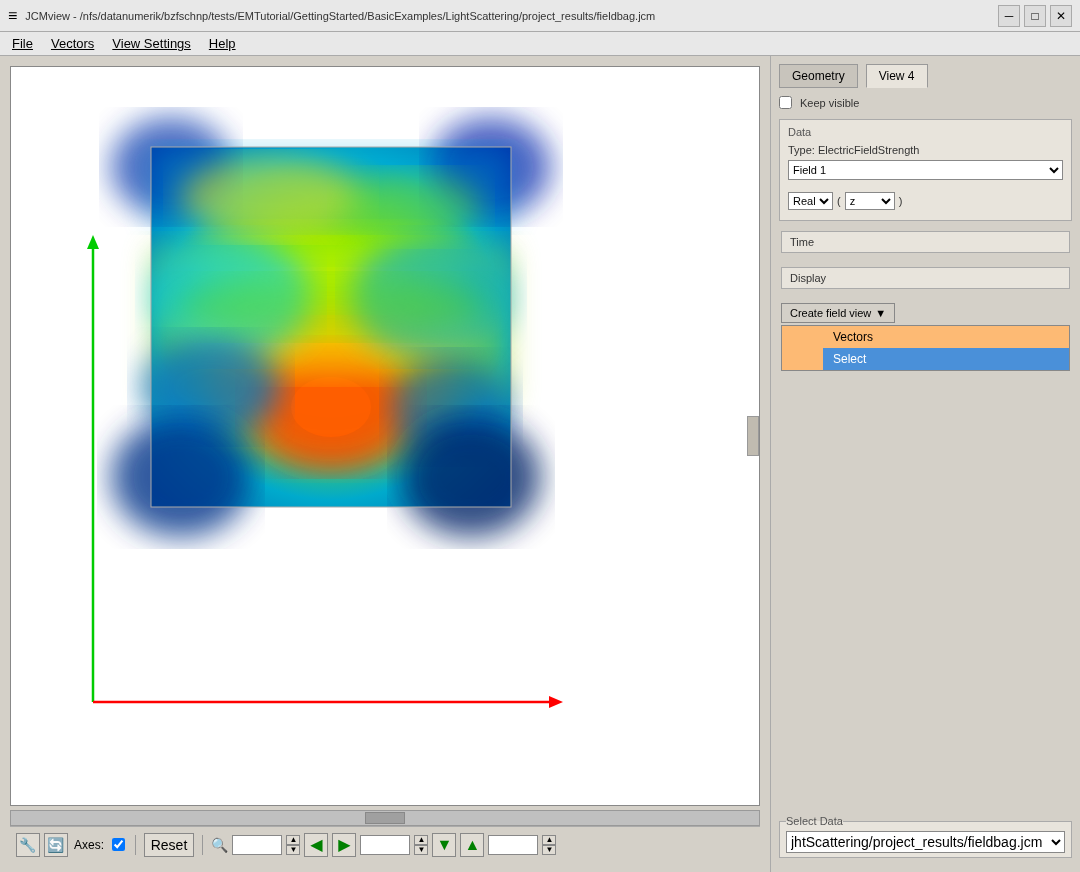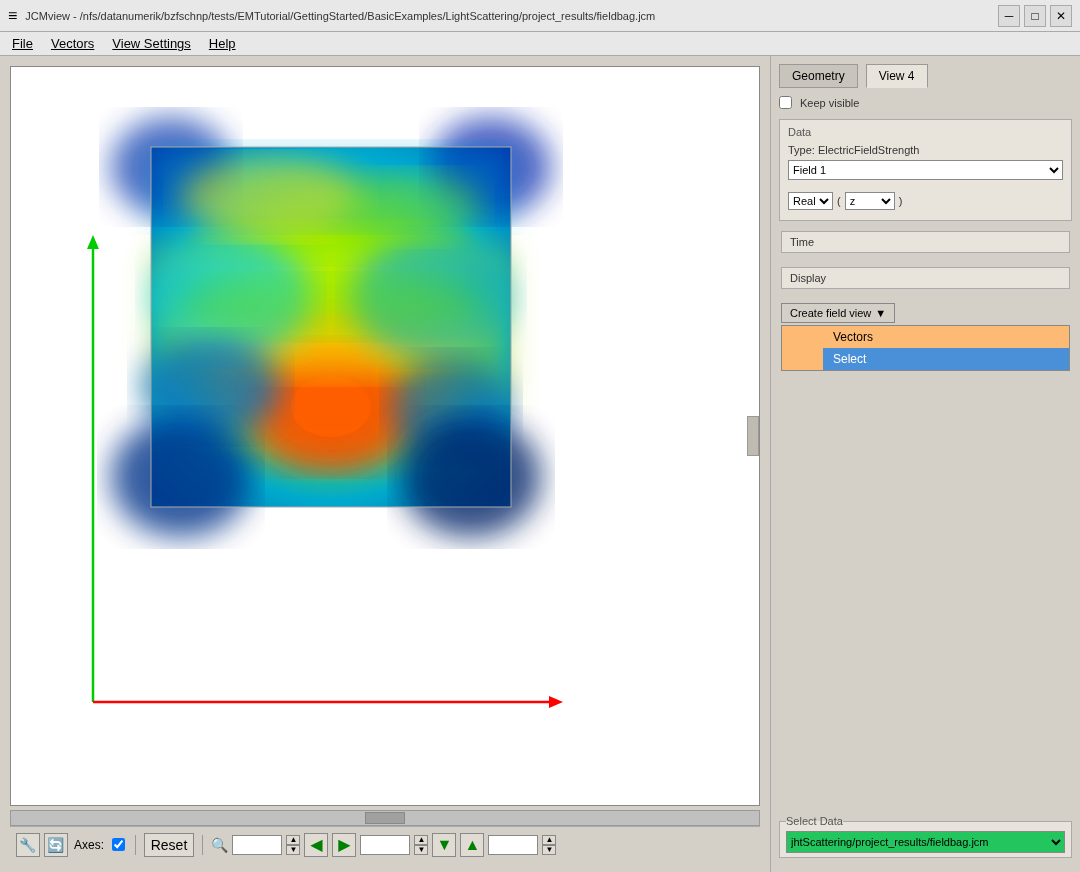--- a/index.html
+++ b/index.html
@@ -287,23 +287,23 @@
     }
 
     
     .select-data-section {
       margin-top: auto;
       padding: 6px 0;
     }
     .select-data-dropdown {
       width: 100%;
       height: 22px;
-      font-size: 11px;
-      border: 1px solid #888;
-      background: #22c55e;
+      font-size: 14px;
+      border: 1px solid #888;
+      background: #ffffff;
     }
   </style>
 </head>
 <body>
 
 <div class="title-bar">
   <div class="title-bar-left">
     <span class="hamburger-icon">≡</span>
     <span class="title-text">JCMview - /nfs/datanumerik/bzfschnp/tests/EMTutorial/GettingStarted/BasicExamples/LightScattering/project_results/fieldbag.jcm</span>
   </div>

